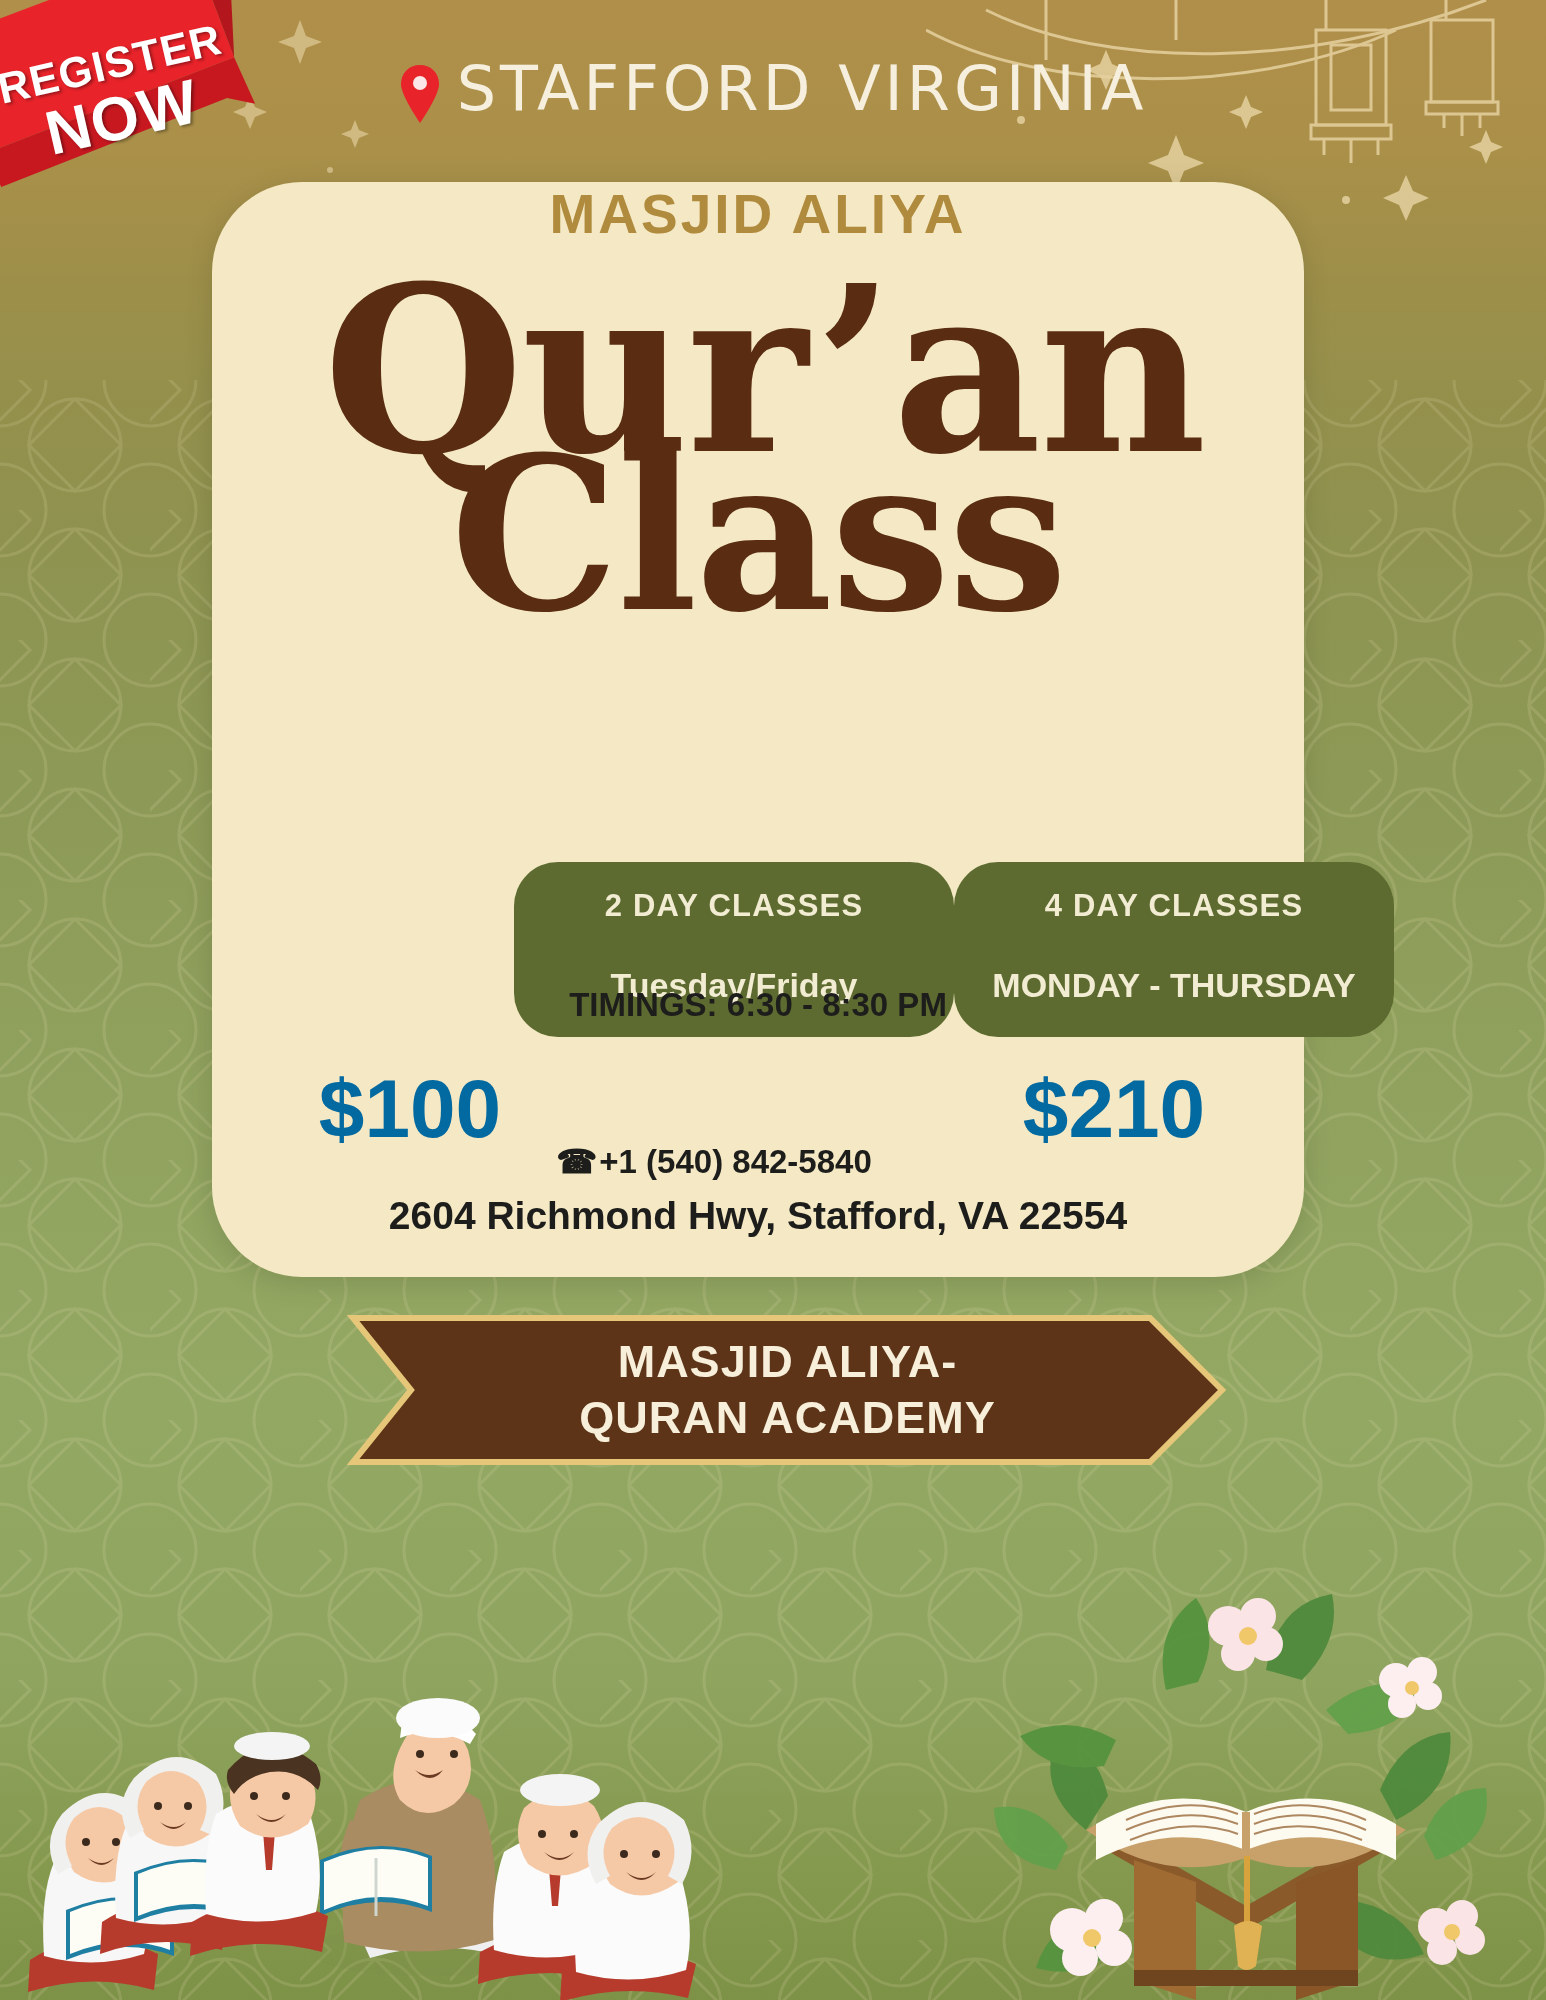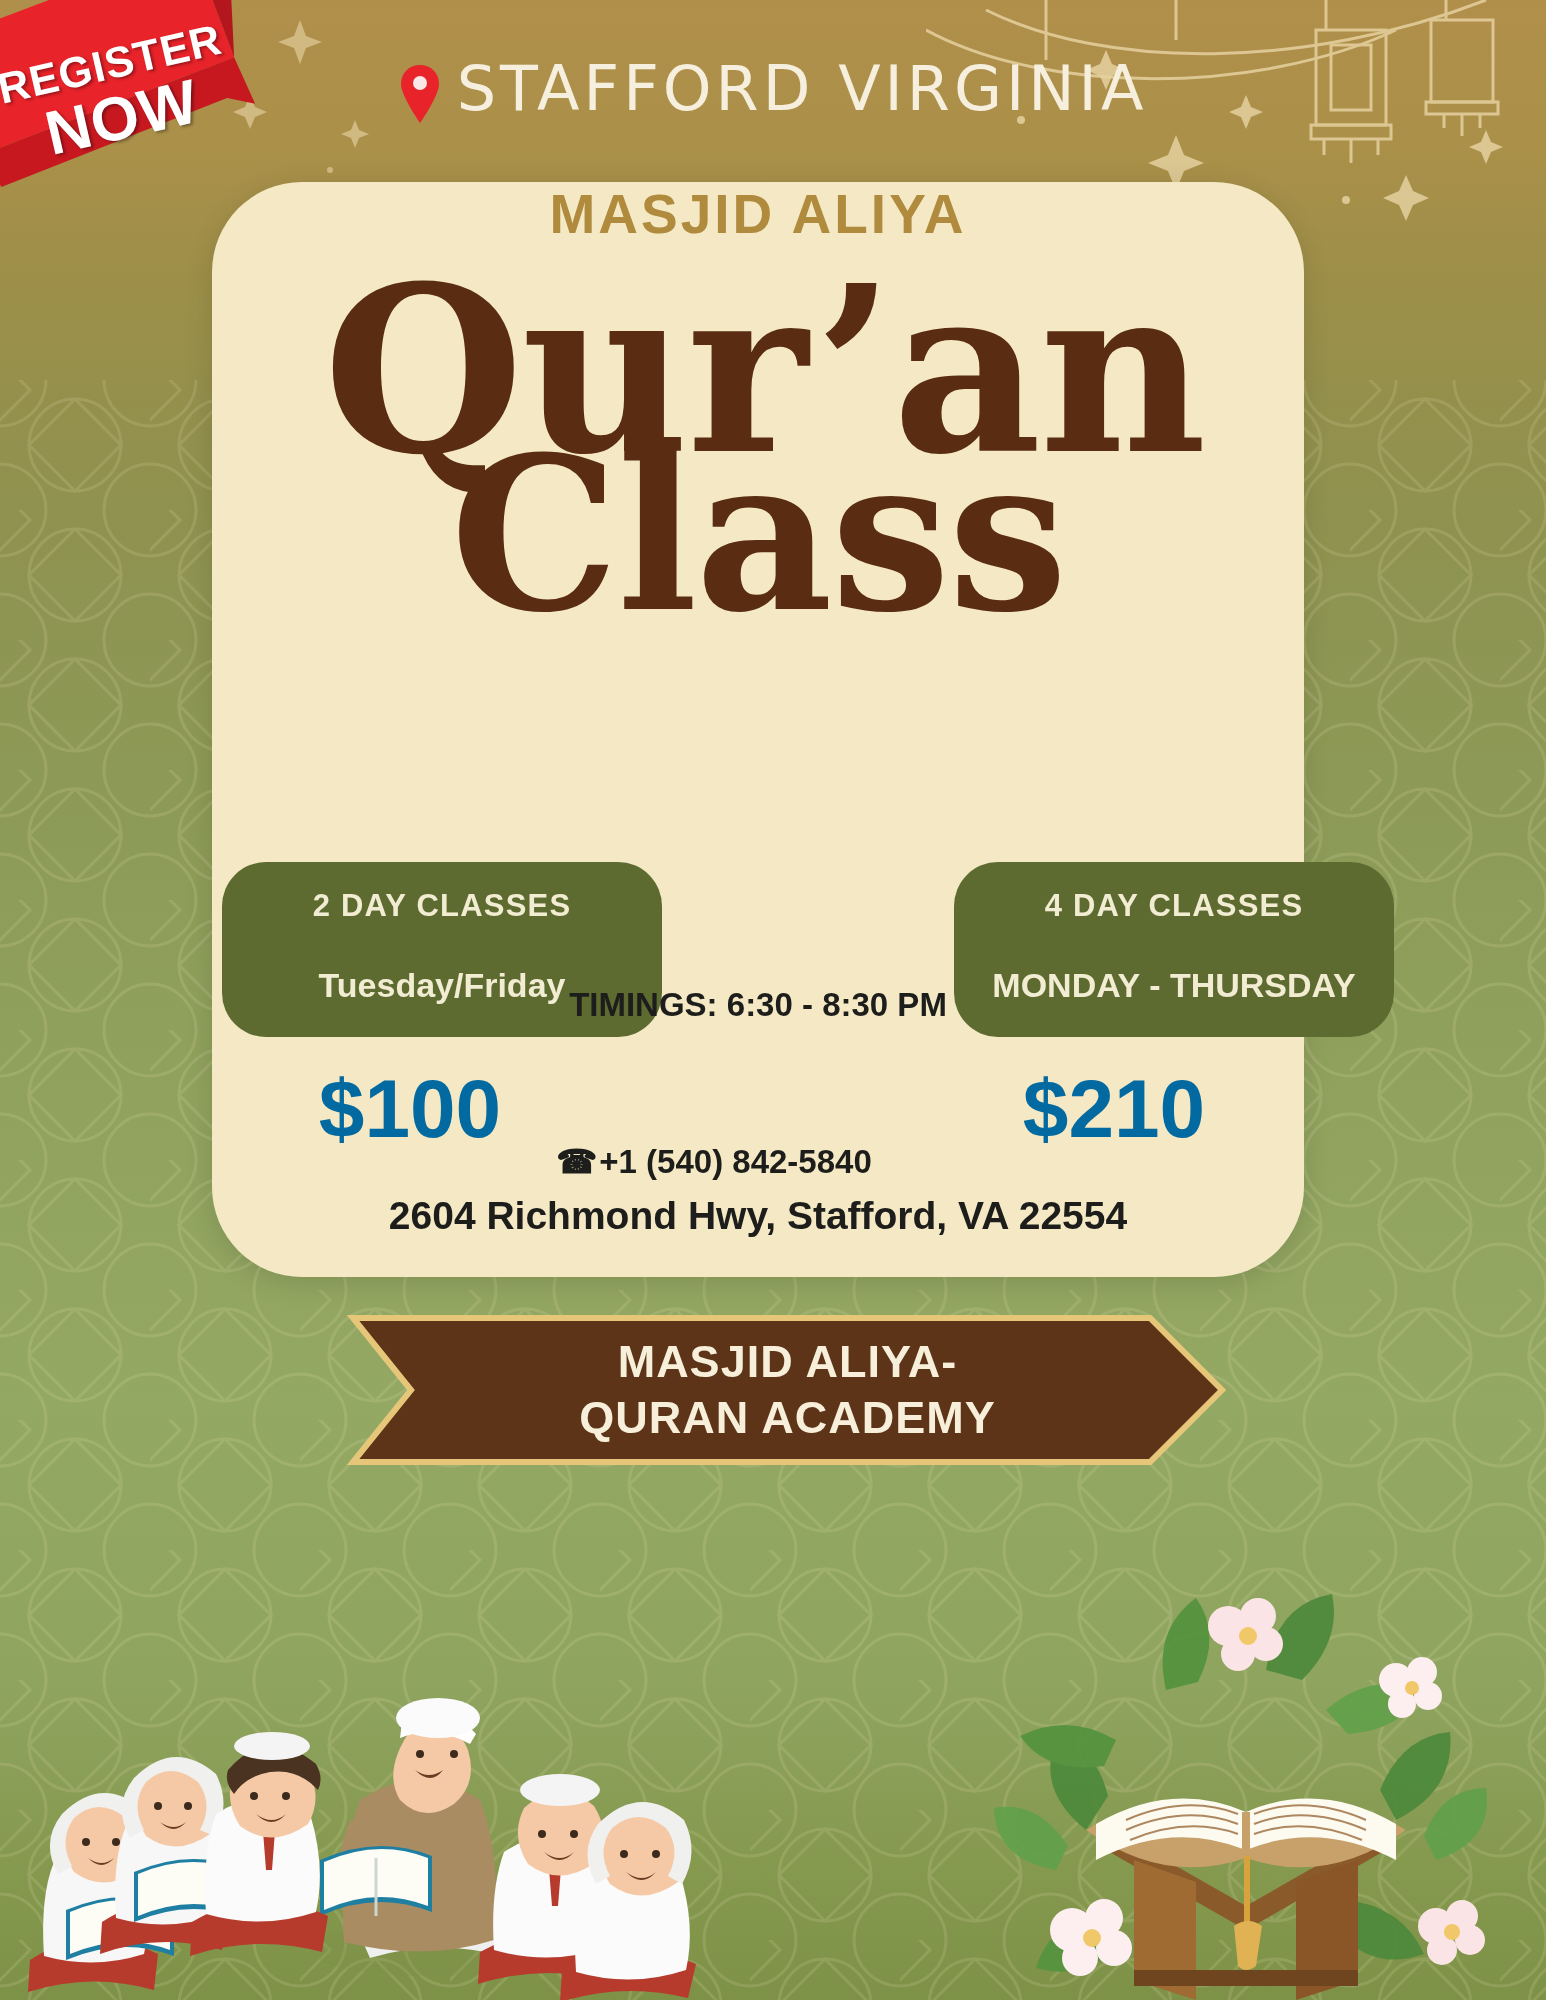--- a/index.html
+++ b/index.html
@@ -145,21 +145,21 @@
     letter-spacing: -2px;
   }
 
   
   .pills {
     position: absolute;
     top: 680px;
     left: 0;
     width: 1192px;
     display: flex;
-    justify-content: space-between;
+    justify-content: flex-end;
     padding: 0 10px;
     box-sizing: border-box;
   }
   .pill {
     width: 440px;
     min-height: 175px;
     background: #5d6b31;
     border-radius: 44px;
     color: #f2ecd2;
     text-align: center;

